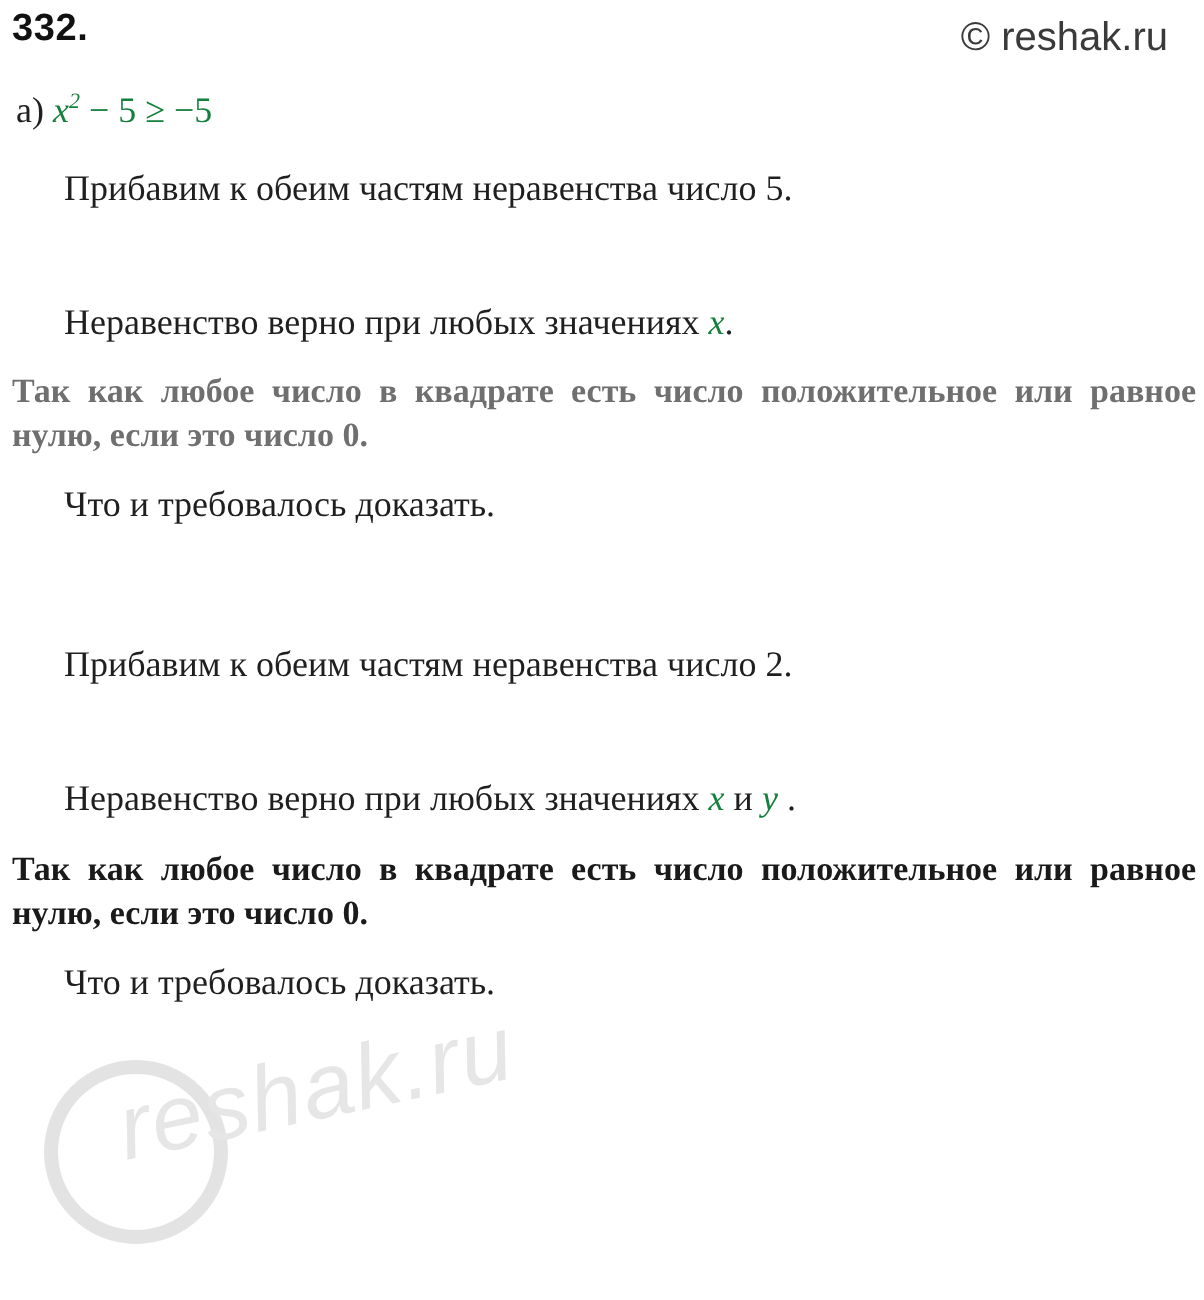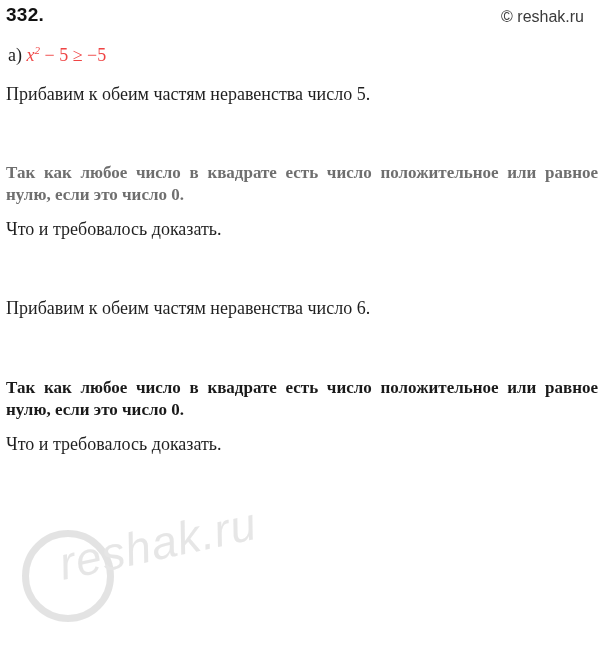--- a/index.html
+++ b/index.html
@@ -27,39 +27,39 @@
     font-weight: bold;
     font-size: 19px;
     color: #111;
     letter-spacing: 0.3px;
   }
   .watermark-top {
     position: absolute;
     top: 4px;
     right: 10px;
     font-family: "Liberation Sans", sans-serif;
-    font-size: 16px;
+    font-size: 20px;
     color: #3a3a3a;
   }
   .line {
     font-size: 18px;
     line-height: 1.25;
     margin: 0;
     color: #1f1f1f;
   }
   .sp-16 { height: 16px; }
   .sp-14 { height: 14px; }
   .sp-12 { height: 12px; }
   .sp-gap { height: 40px; }
 
   .math {
     font-family: "Liberation Serif", "DejaVu Serif", serif;
     font-size: 18px;
     font-style: italic;
-    color: #ef4444;
+    color: #15803d;
   }
   .math .op {
     font-style: normal;
   }
   .math sup {
     font-size: 11px;
     font-style: italic;
     vertical-align: super;
     line-height: 0;
   }
@@ -74,20 +74,21 @@
     font-size: 17px;
     line-height: 1.3;
     font-weight: bold;
   }
   .indent-a {
     padding-left: 2px;
   }
   .stmt {
     font-size: 18px;
     line-height: 1.3;
+    margin-left: 26px;
   }
   .watermark-big {
     position: absolute;
     left: 18px;
     top: 508px;
     width: 300px;
     height: 130px;
     pointer-events: none;
     opacity: 0.5;
   }
@@ -143,44 +144,50 @@
   <div class="line stmt">Прибавим к обеим частям неравенства число 5.</div>
 
   <div class="sp-16"></div>
 
 
   <div class="sp-14"></div>
 
 
   <div class="sp-14"></div>
 
+  <div class="line stmt">
+    <span>Неравенство верно при любых значениях </span><span class="math">x</span><span>.</span>
+  </div>
 
   <div class="sp-12"></div>
 
   <div class="justified faded">Так как любое число в квадрате есть число положительное или равное нулю, если это число 0.</div>
 
   <div class="sp-12"></div>
 
   <div class="line stmt">Что и требовалось доказать.</div>
 
   <div class="sp-gap"></div>
 
 
   <div class="sp-16"></div>
 
-  <div class="line stmt">Прибавим к обеим частям неравенства число 6.</div>
-
-  <div class="sp-16"></div>
-
-
-  <div class="sp-14"></div>
-
-
-  <div class="sp-14"></div>
-
+  <div class="line stmt">Прибавим к обеим частям неравенства число 2.</div>
+
+  <div class="sp-16"></div>
+
+
+  <div class="sp-14"></div>
+
+
+  <div class="sp-14"></div>
+
+  <div class="line stmt">
+    <span>Неравенство верно при любых значениях </span><span class="math">x</span><span> и </span><span class="math">y</span><span> .</span>
+  </div>
 
   <div class="sp-12"></div>
 
   <div class="justified">Так как любое число в квадрате есть число положительное или равное нулю, если это число 0.</div>
 
   <div class="sp-12"></div>
 
   <div class="line stmt">Что и требовалось доказать.</div>
 
   <div class="watermark-big">

